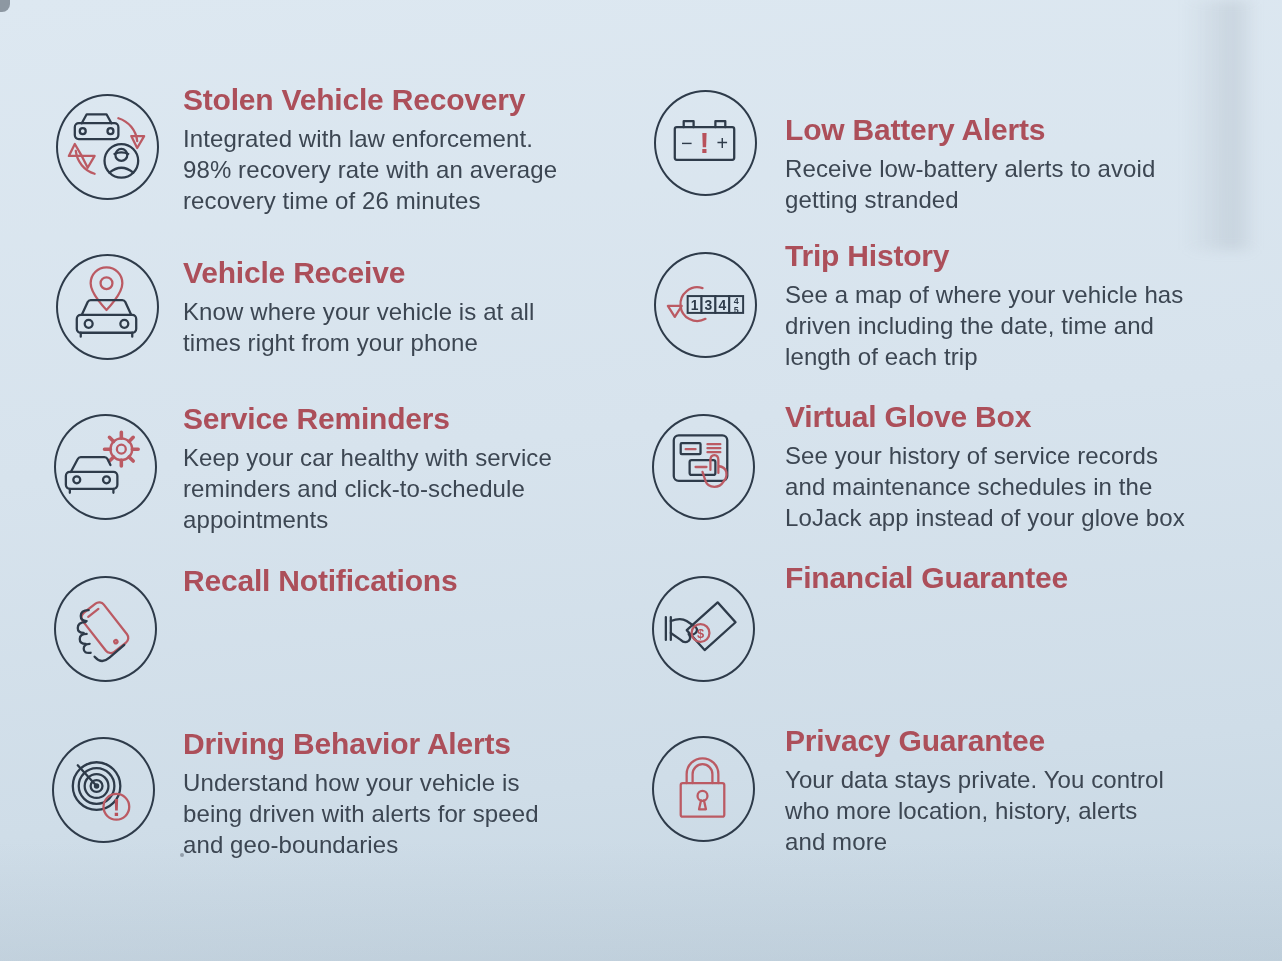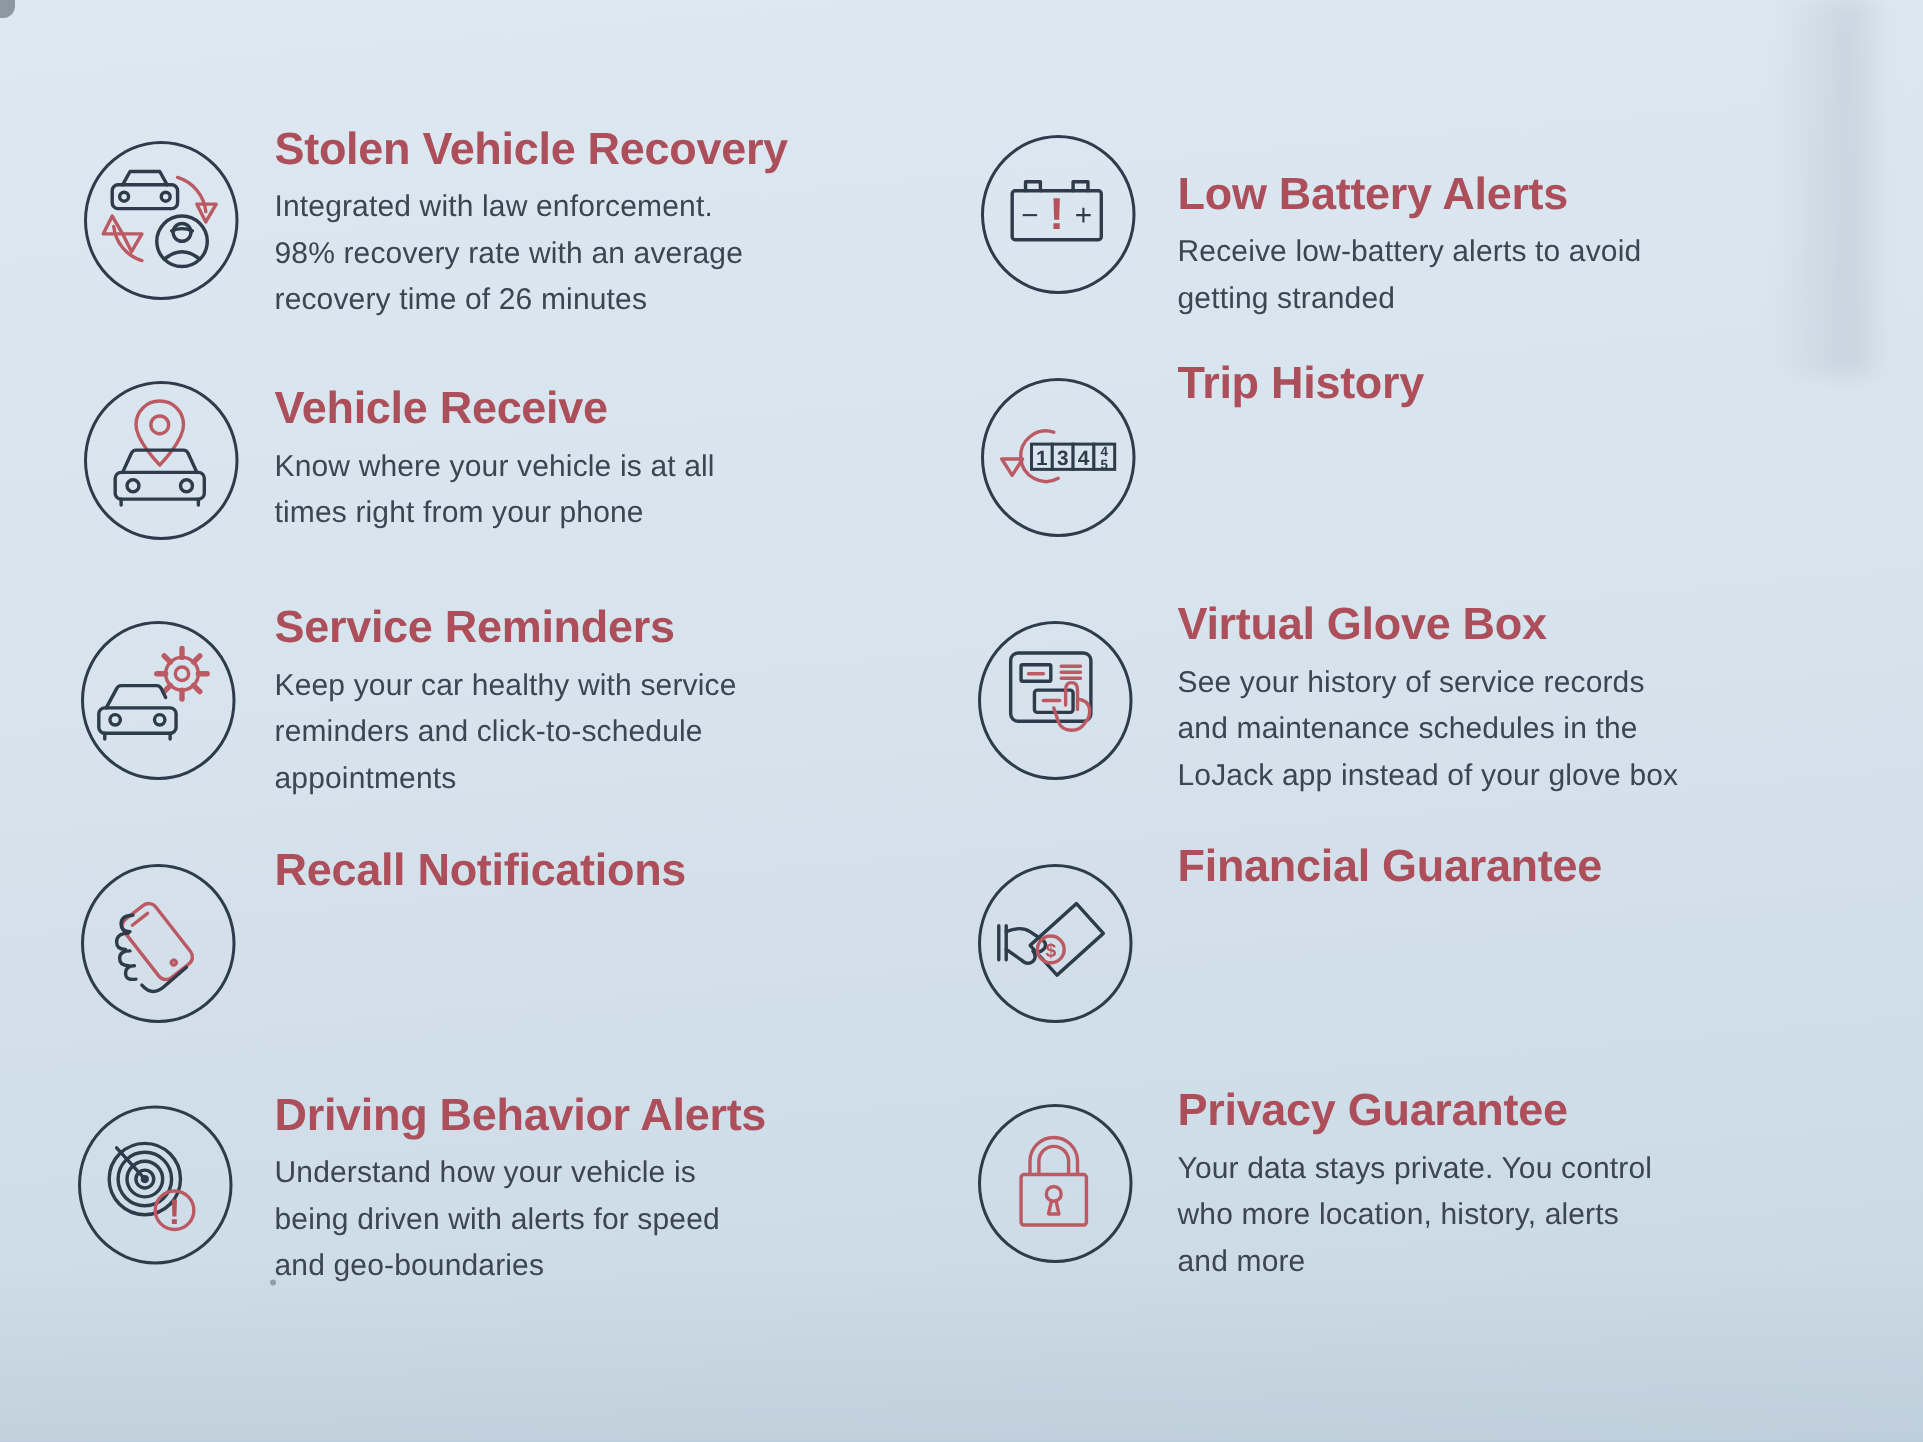--- a/index.html
+++ b/index.html
@@ -26,21 +26,21 @@
     box-sizing:border-box;
   }
   .icon-circle svg{position:absolute;left:-3px;top:-3px;width:103px;height:106px;}
   .feat-text{position:absolute;width:480px;}
   .feat-title{
     margin:0 0 7px 0;
     font-weight:bold;font-size:30px;line-height:1.08;
     color:#ac4f5a;letter-spacing:-0.2px;
   }
   .feat-desc{
-    margin:0;font-size:20px;line-height:31px;
+    margin:0;font-size:24px;line-height:31px;
     color:#3c4652;white-space:pre-line;letter-spacing:0.1px;
   }
 
   
   #f0{left:56px;top:94px}   #f0 .feat-text{left:127px;top:-10px}
   #f1{left:56px;top:254px}  #f1 .feat-text{left:127px;top:3px}
   #f2{left:54px;top:414px}  #f2 .feat-text{left:129px;top:-11px}
   #f3{left:54px;top:576px}  #f3 .feat-text{left:129px;top:-11px}
   #f4{left:52px;top:737px}  #f4 .feat-text{left:131px;top:-9px}
   
@@ -227,20 +227,23 @@
         </g>
         <text class="dt" x="42" y="58" font-size="14" font-weight="bold" text-anchor="middle">1</text>
         <text class="dt" x="56" y="58" font-size="14" font-weight="bold" text-anchor="middle">3</text>
         <text class="dt" x="70" y="58" font-size="14" font-weight="bold" text-anchor="middle">4</text>
         <text class="dt" x="84" y="52" font-size="9" font-weight="bold" text-anchor="middle">4</text>
         <text class="dt" x="84" y="61" font-size="9" font-weight="bold" text-anchor="middle">5</text>
       </svg>
     </div>
     <div class="feat-text">
       <h2 class="feat-title">Trip History</h2>
+      <p class="feat-desc">See a map of where your vehicle has
+driven including the date, time and
+length of each trip</p>
     </div>
   </div>
 
   <div class="feature" id="f7">
     <div class="icon-circle">
       <svg viewBox="0 0 104 104">
         <g class="d">
           <rect x="23" y="21" width="54" height="46" rx="5"></rect>
           <rect x="30" y="29" width="20" height="11" rx="1"></rect>
           <rect x="39" y="46" width="26" height="15" rx="2"></rect>

